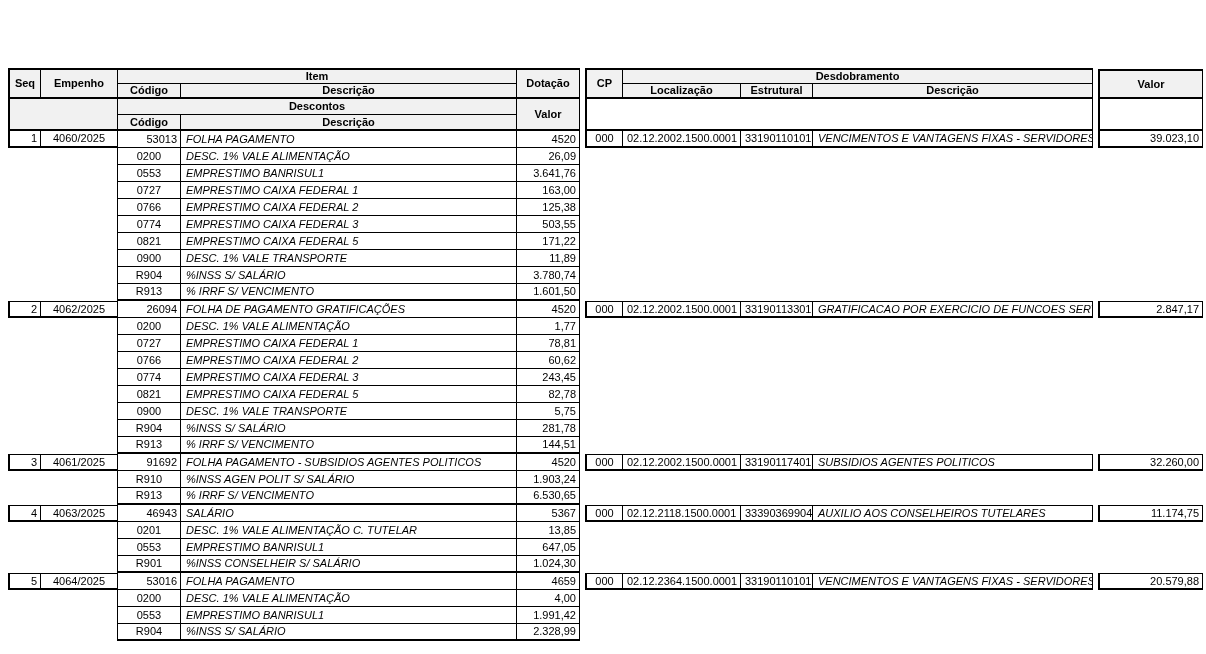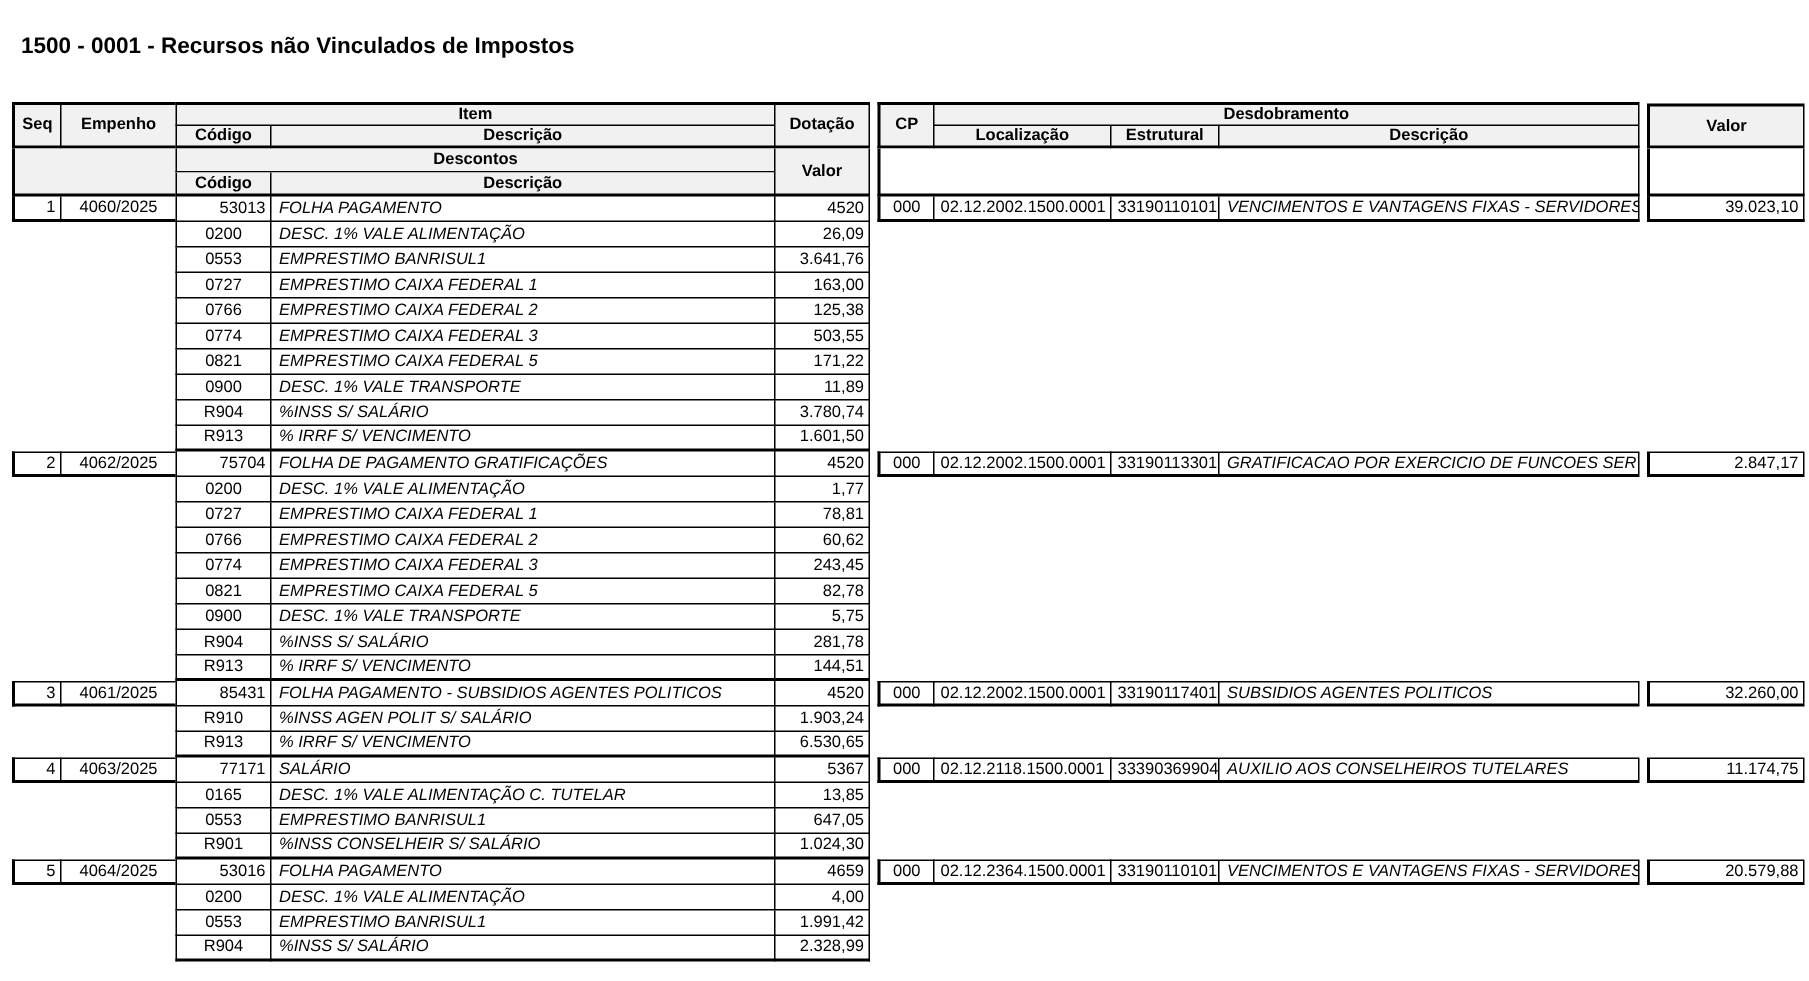--- a/index.html
+++ b/index.html
@@ -28,21 +28,20 @@
   .bt  { border-top: 1px solid #000; }    .bt2 { border-top: 2px solid #000; }
   .bl  { border-left: 1px solid #000; }   .bl2 { border-left: 2px solid #000; }
   .bb  { border-bottom: 1px solid #000; } .bb2 { border-bottom: 2px solid #000; }
   .br  { border-right: 1px solid #000; }
   .sp { padding: 0; }
 </style>
 </head>
 <body>
 
 <div class="page">
-  <h1 class="title">1500 - 0001 - Recursos não Vinculados de Impostos</h1>
 
   <div class="report">
 
     <table id="tableA">
       <colgroup>
         <col style="width:32px">
           <col style="width:77px">
           <col style="width:63px">
           <col style="width:336px">
           <col style="width:64px">
@@ -126,21 +125,21 @@
           </tr>
           <tr class="h17">
             <td class="sp" colspan="2"></td>
             <td class="c bl bb2">R913</td>
             <td class="l bl bb2">% IRRF S/ VENCIMENTO</td>
             <td class="r bl br bb2">1.601,50</td>
           </tr>
           <tr class="h17">
             <td class="r bl2 bb2 bt">2</td>
             <td class="c bl bb2 bt">4062/2025</td>
-            <td class="r bl bb">75704</td>
+            <td class="r bl bb">26094</td>
             <td class="l bl bb">FOLHA DE PAGAMENTO GRATIFICAÇÕES</td>
             <td class="r bl br bb">4520</td>
           </tr>
           <tr class="h17">
             <td class="sp" colspan="2"></td>
             <td class="c bl bb">0200</td>
             <td class="l bl bb">DESC. 1% VALE ALIMENTAÇÃO</td>
             <td class="r bl br bb">1,77</td>
           </tr>
           <tr class="h17">
@@ -181,46 +180,46 @@
           </tr>
           <tr class="h17">
             <td class="sp" colspan="2"></td>
             <td class="c bl bb2">R913</td>
             <td class="l bl bb2">% IRRF S/ VENCIMENTO</td>
             <td class="r bl br bb2">144,51</td>
           </tr>
           <tr class="h17">
             <td class="r bl2 bb2 bt">3</td>
             <td class="c bl bb2 bt">4061/2025</td>
-            <td class="r bl bb">85431</td>
+            <td class="r bl bb">91692</td>
             <td class="l bl bb">FOLHA PAGAMENTO - SUBSIDIOS AGENTES POLITICOS</td>
             <td class="r bl br bb">4520</td>
           </tr>
           <tr class="h17">
             <td class="sp" colspan="2"></td>
             <td class="c bl bb">R910</td>
             <td class="l bl bb">%INSS AGEN POLIT S/ SALÁRIO</td>
             <td class="r bl br bb">1.903,24</td>
           </tr>
           <tr class="h17">
             <td class="sp" colspan="2"></td>
             <td class="c bl bb2">R913</td>
             <td class="l bl bb2">% IRRF S/ VENCIMENTO</td>
             <td class="r bl br bb2">6.530,65</td>
           </tr>
           <tr class="h17">
             <td class="r bl2 bb2 bt">4</td>
             <td class="c bl bb2 bt">4063/2025</td>
-            <td class="r bl bb">77171</td>
+            <td class="r bl bb">46943</td>
             <td class="l bl bb">SALÁRIO</td>
             <td class="r bl br bb">5367</td>
           </tr>
           <tr class="h17">
             <td class="sp" colspan="2"></td>
-            <td class="c bl bb">0165</td>
+            <td class="c bl bb">0201</td>
             <td class="l bl bb">DESC. 1% VALE ALIMENTAÇÃO C. TUTELAR</td>
             <td class="r bl br bb">13,85</td>
           </tr>
           <tr class="h17">
             <td class="sp" colspan="2"></td>
             <td class="c bl bb">0553</td>
             <td class="l bl bb">EMPRESTIMO BANRISUL1</td>
             <td class="r bl br bb">647,05</td>
           </tr>
           <tr class="h17">

